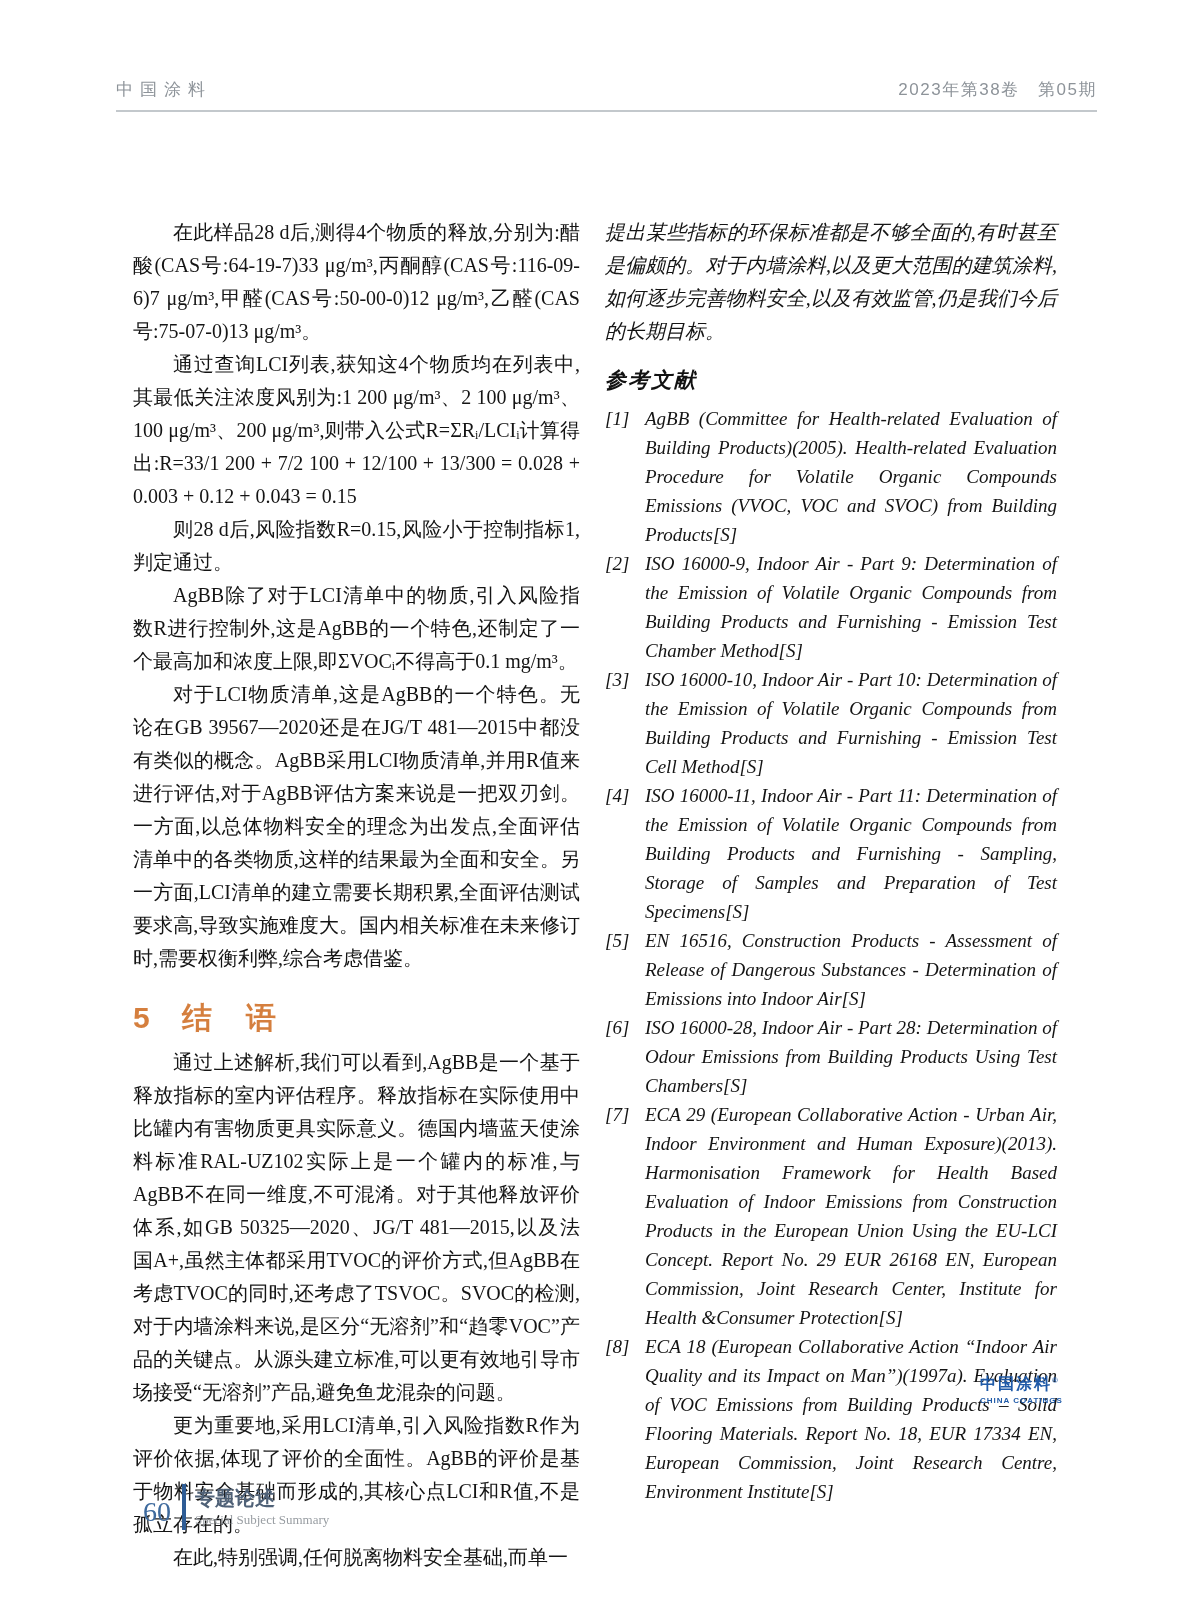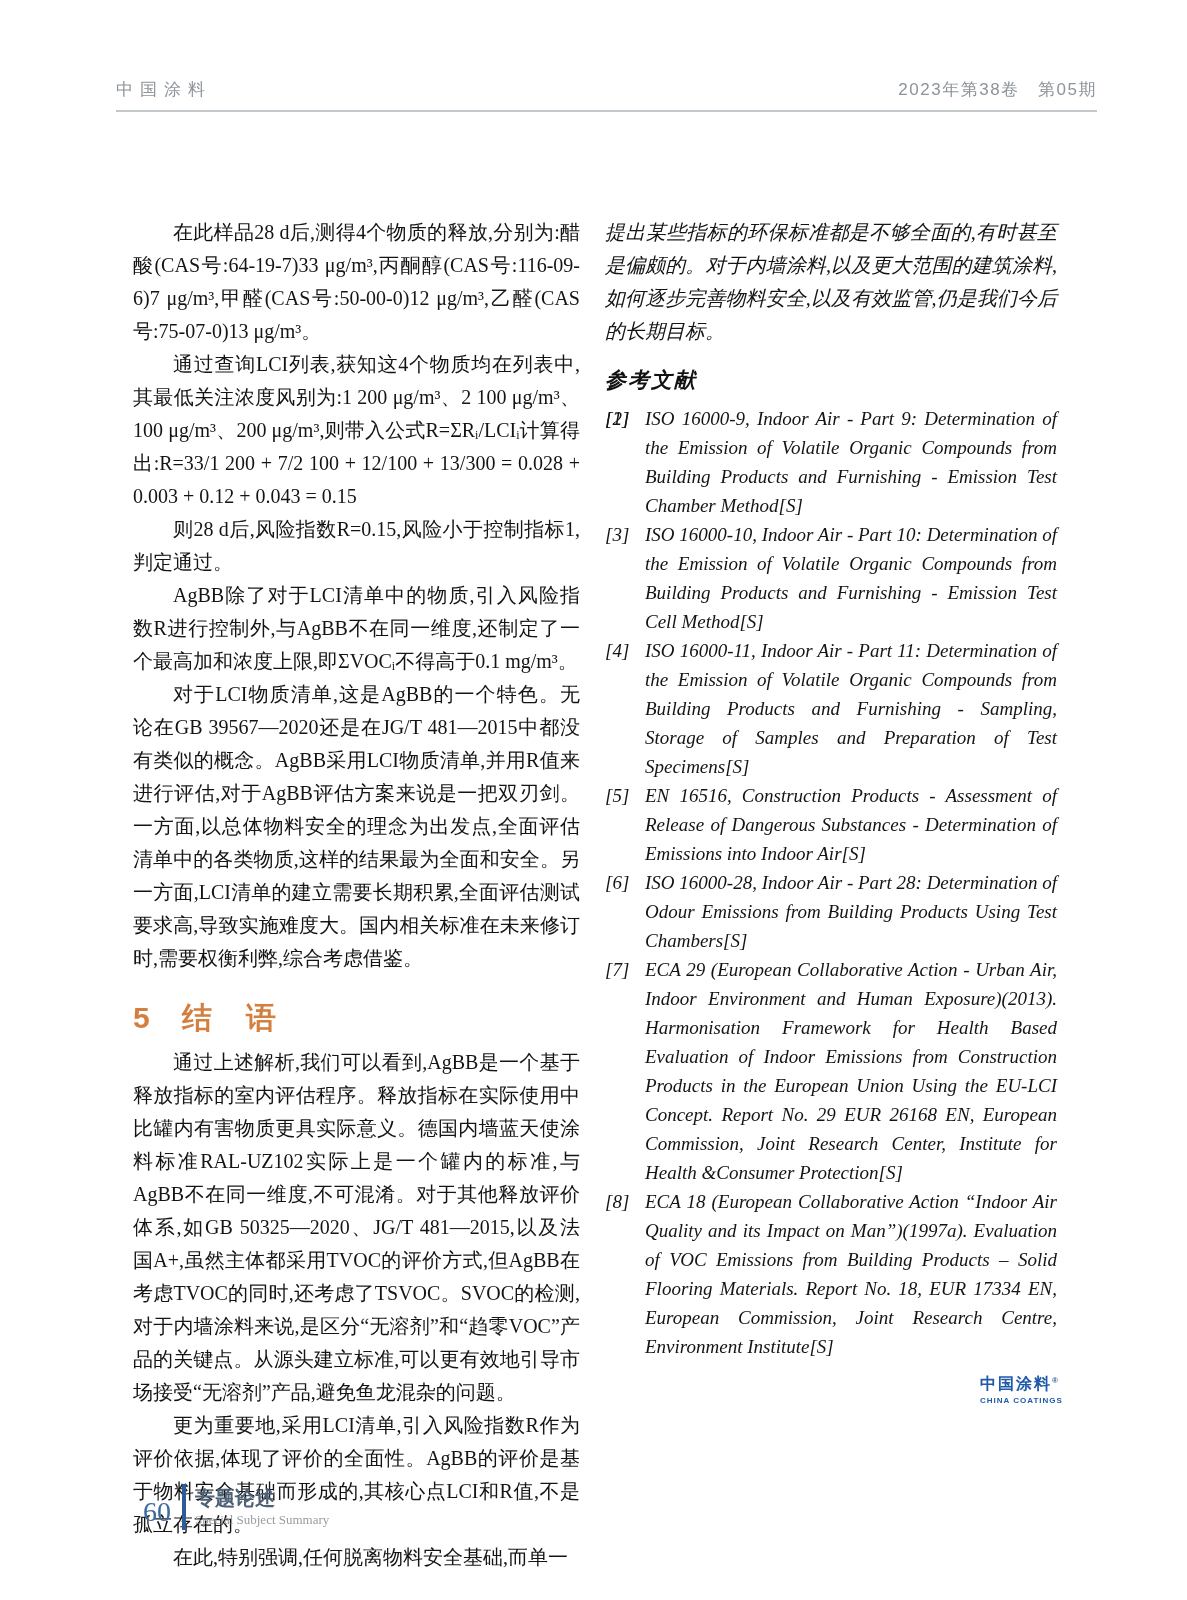--- a/index.html
+++ b/index.html
@@ -130,40 +130,41 @@
 
   <div class="page-header">
     <span class="journal-name">中国涂料</span>
     <span class="issue-info">2023年第38卷　第05期</span>
   </div>
 
   <div class="col col-left">
     <p class="para">在此样品28 d后,测得4个物质的释放,分别为:醋酸(CAS号:64-19-7)33 μg/m³,丙酮醇(CAS号:116-09-6)7 μg/m³,甲醛(CAS号:50-00-0)12 μg/m³,乙醛(CAS号:75-07-0)13 μg/m³。</p>
     <p class="para">通过查询LCI列表,获知这4个物质均在列表中,其最低关注浓度风别为:1 200 μg/m³、2 100 μg/m³、100 μg/m³、200 μg/m³,则带入公式R=ΣRᵢ/LCIᵢ计算得出:R=33/1 200 + 7/2 100 + 12/100 + 13/300 = 0.028 + 0.003 + 0.12 + 0.043 = 0.15</p>
     <p class="para">则28 d后,风险指数R=0.15,风险小于控制指标1,判定通过。</p>
-    <p class="para">AgBB除了对于LCI清单中的物质,引入风险指数R进行控制外,与AgBB不在同一维度,还制定了一个最高加和浓度上限,即ΣVOCᵢ不得高于0.1 mg/m³。</p>
+    <p class="para">AgBB除了对于LCI清单中的物质,引入风险指数R进行控制外,这是AgBB的一个特色,还制定了一个最高加和浓度上限,即ΣVOCᵢ不得高于0.1 mg/m³。</p>
     <p class="para">对于LCI物质清单,这是AgBB的一个特色。无论在GB 39567—2020还是在JG/T 481—2015中都没有类似的概念。AgBB采用LCI物质清单,并用R值来进行评估,对于AgBB评估方案来说是一把双刃剑。一方面,以总体物料安全的理念为出发点,全面评估清单中的各类物质,这样的结果最为全面和安全。另一方面,LCI清单的建立需要长期积累,全面评估测试要求高,导致实施难度大。国内相关标准在未来修订时,需要权衡利弊,综合考虑借鉴。</p>
 
     <h2 class="sec-heading">
       <span class="sec-num">5</span>
       <span class="sec-title">结　语</span>
     </h2>
 
     <p class="para">通过上述解析,我们可以看到,AgBB是一个基于释放指标的室内评估程序。释放指标在实际使用中比罐内有害物质更具实际意义。德国内墙蓝天使涂料标准RAL-UZ102实际上是一个罐内的标准,与AgBB不在同一维度,不可混淆。对于其他释放评价体系,如GB 50325—2020、JG/T 481—2015,以及法国A+,虽然主体都采用TVOC的评价方式,但AgBB在考虑TVOC的同时,还考虑了TSVOC。SVOC的检测,对于内墙涂料来说,是区分“无溶剂”和“趋零VOC”产品的关键点。从源头建立标准,可以更有效地引导市场接受“无溶剂”产品,避免鱼龙混杂的问题。</p>
     <p class="para">更为重要地,采用LCI清单,引入风险指数R作为评价依据,体现了评价的全面性。AgBB的评价是基于物料安全基础而形成的,其核心点LCI和R值,不是孤立存在的。</p>
     <p class="para">在此,特别强调,任何脱离物料安全基础,而单一</p>
   </div>
 
   <div class="col col-right">
     <p class="para no-indent">提出某些指标的环保标准都是不够全面的,有时甚至是偏颇的。对于内墙涂料,以及更大范围的建筑涂料,如何逐步完善物料安全,以及有效监管,仍是我们今后的长期目标。</p>
 
     <h3 class="refs-heading">参考文献</h3>
 
     <div class="reference">
       <span class="ref-label">[1]</span>
+      <span class="ref-text">AgBB (Committee for Health-related Evaluation of Building Products)(2005). Health-related Evaluation Procedure for Volatile Organic Compounds Emissions (VVOC, VOC and SVOC) from Building Products[S]</span>
     </div>
     <div class="reference">
       <span class="ref-label">[2]</span>
       <span class="ref-text">ISO 16000-9, Indoor Air - Part 9: Determination of the Emission of Volatile Organic Compounds from Building Products and Furnishing - Emission Test Chamber Method[S]</span>
     </div>
     <div class="reference">
       <span class="ref-label">[3]</span>
       <span class="ref-text">ISO 16000-10, Indoor Air - Part 10: Determination of the Emission of Volatile Organic Compounds from Building Products and Furnishing - Emission Test Cell Method[S]</span>
     </div>
     <div class="reference">

